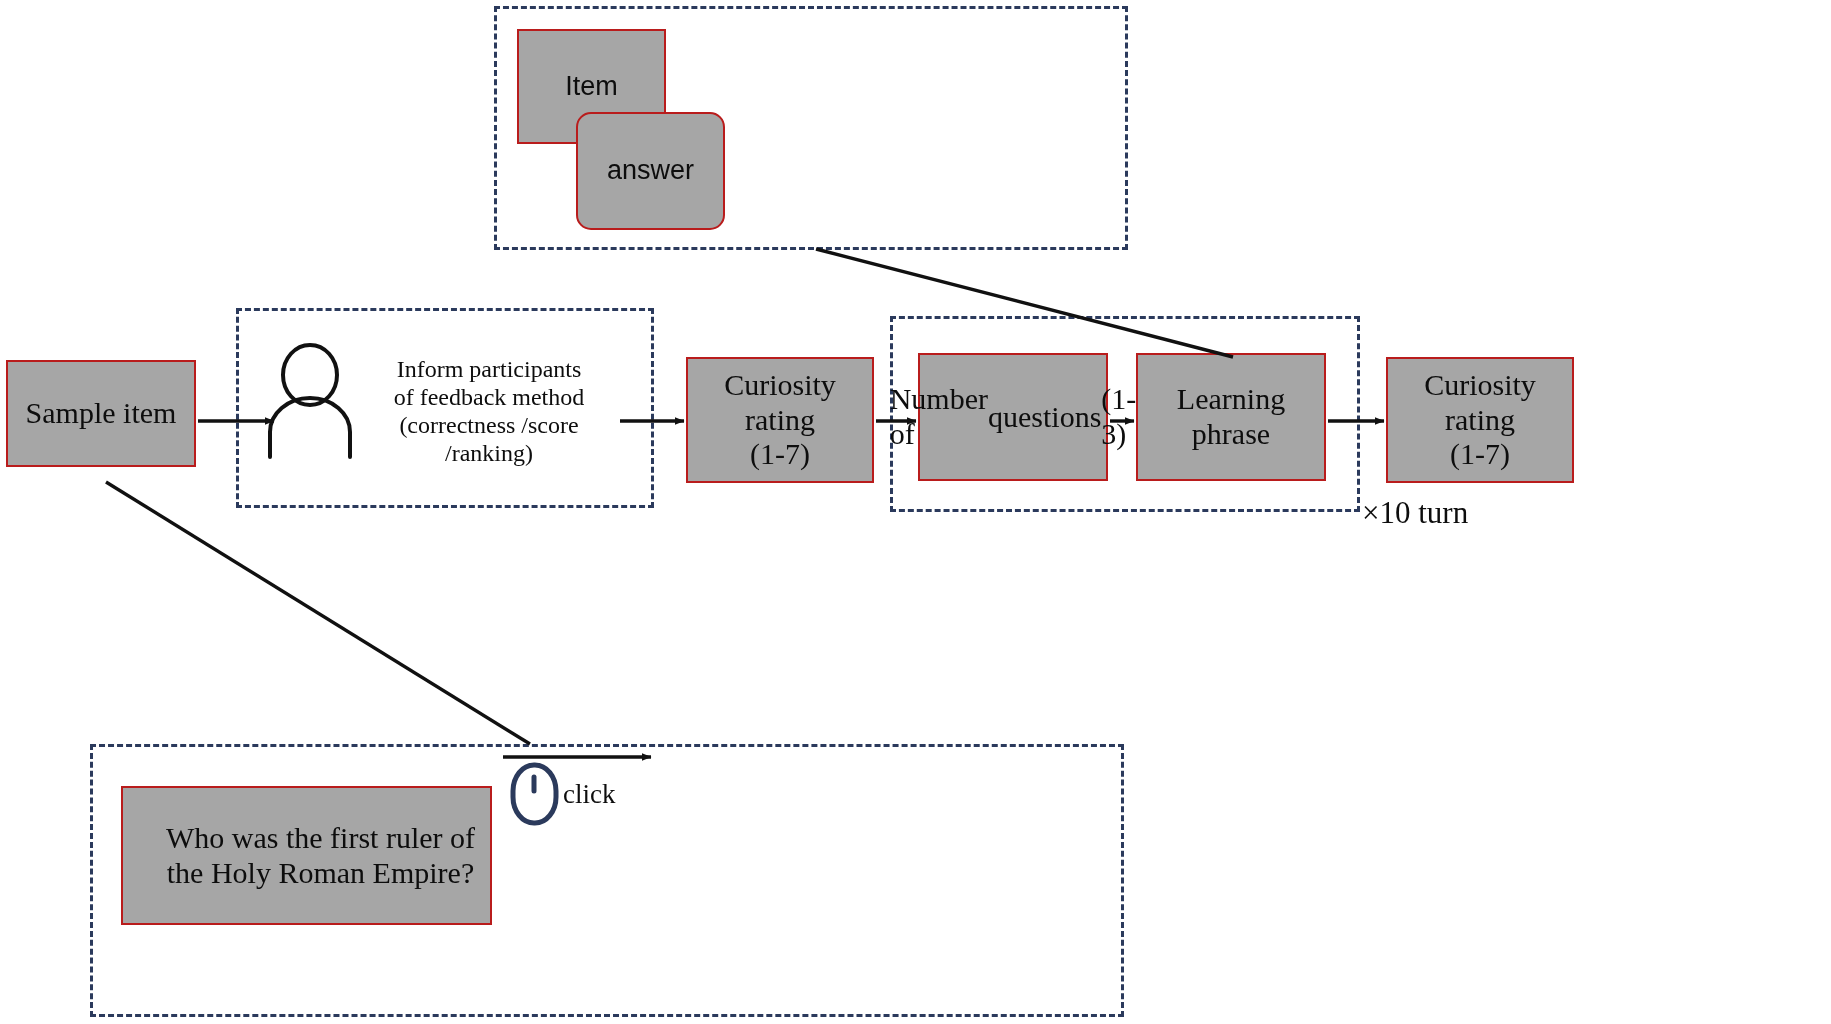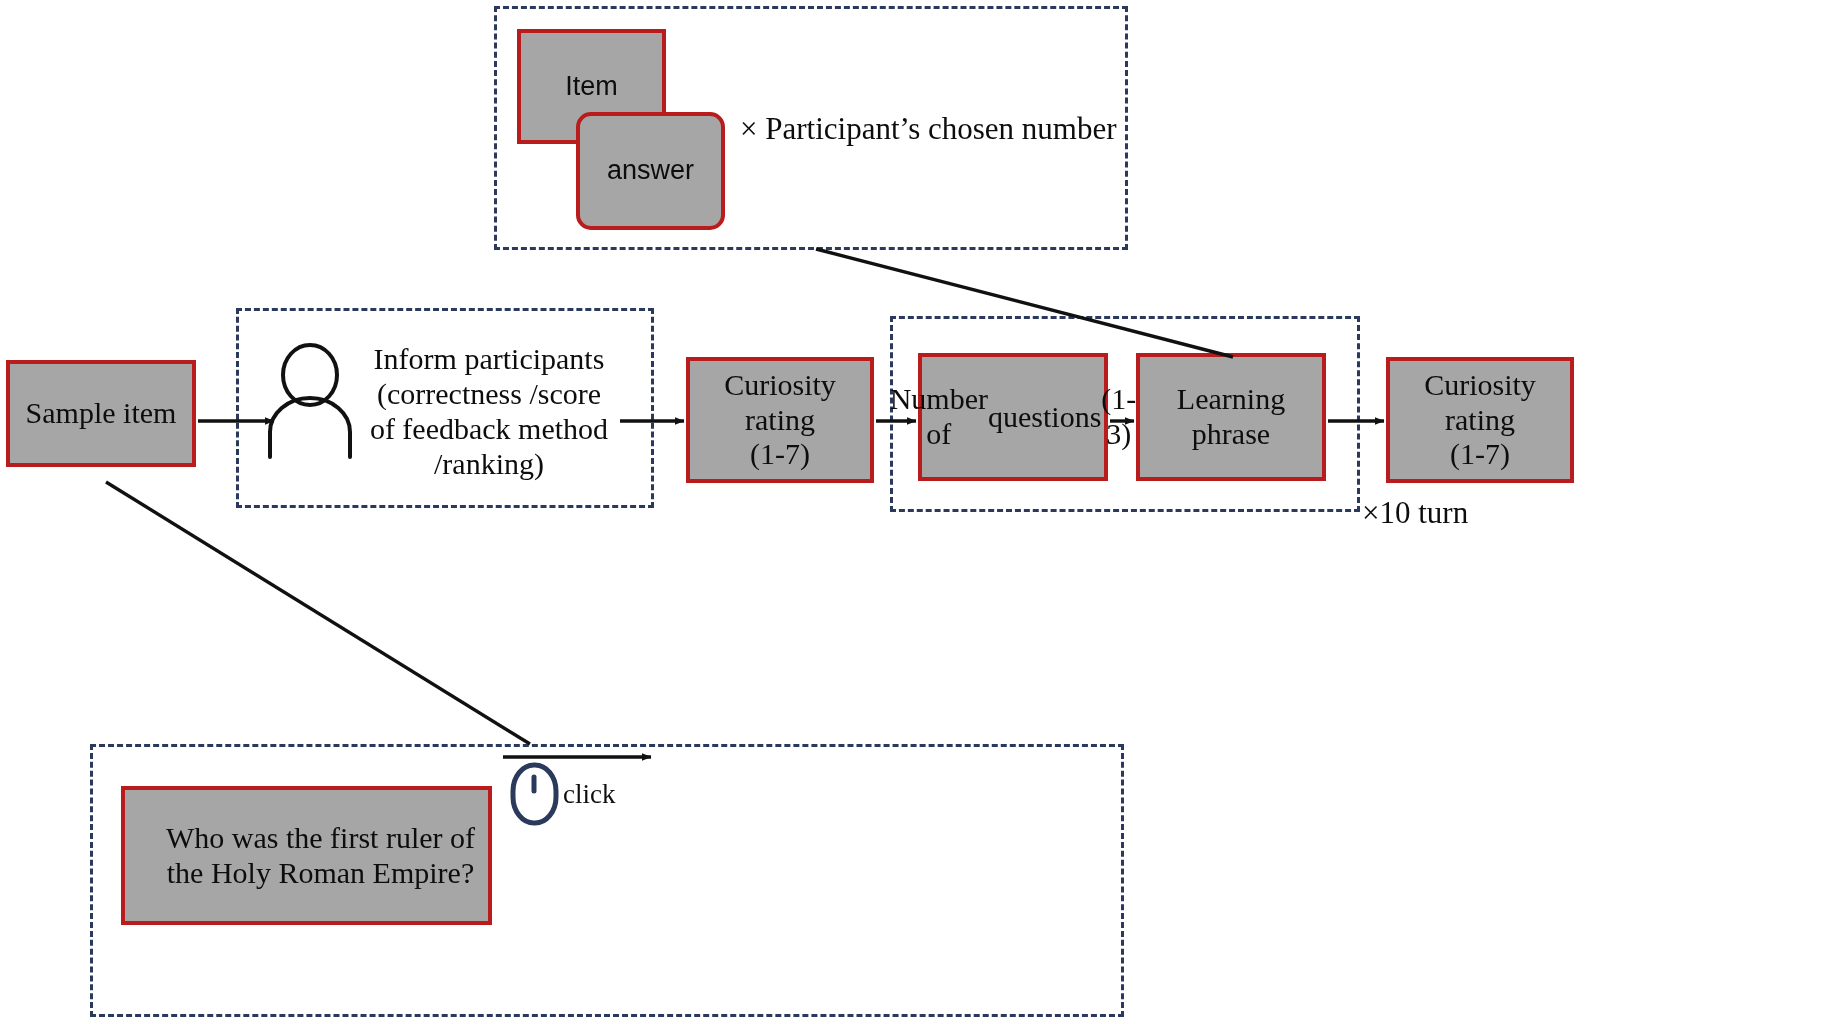--- a/index.html
+++ b/index.html
@@ -2,23 +2,23 @@
 <html><head>
 <meta charset="utf-8">
 <style>
   html,body{margin:0;padding:0;background:#ffffff;}
   body{width:1831px;height:1024px;overflow:hidden;
        font-family:"Liberation Serif","DejaVu Serif",serif;color:#0d0d0d;}
   #stage{position:relative;width:1831px;height:1024px;}
 
   
   .dashed{position:absolute;border:3px dashed #2b3a5c;box-sizing:border-box;}
-  .gbox{position:absolute;background:#a6a6a6;border:4px solid #b91c1c;
+  .gbox{position:absolute;background:#a6a6a6;border:2px solid #b91c1c;
         box-sizing:border-box;display:flex;align-items:center;
-        justify-content:center;text-align:center;line-height:1.16;}
+        justify-content:center;line-height:1.16;}
   .plain{position:absolute;display:flex;align-items:center;
          justify-content:center;text-align:center;line-height:1.16;}
   svg.ov{position:absolute;left:0;top:0;width:1831px;height:1024px;
          pointer-events:none;overflow:visible;}
   .sans{font-family:"Liberation Sans","DejaVu Sans",sans-serif;}
 </style>
 </head>
 <body>
 
 <div id="stage">
@@ -26,41 +26,38 @@
   <div class="dashed" style="left:494px;top:6px;width:634px;height:244px;"></div>
 
   <div class="gbox" style="left:517px;top:29px;width:149px;height:115px;font-size:27px;">
     <span class="sans">Item</span>
   </div>
 
   <div class="gbox" style="left:576px;top:112px;width:149px;height:118px;font-size:27px;border-radius:15px;">
     <span class="sans">answer</span>
   </div>
 
-  <div class="plain" style="left:740px;top:108px;width:380px;height:42px;justify-content:flex-start;font-size:31px;">
-    <span>× Participant’s chosen number</span>
-  </div>
 
   <div class="gbox" style="left:6px;top:360px;width:190px;height:107px;font-size:30px;">
     <span>Sample item</span>
   </div>
 
   <div class="dashed" style="left:236px;top:308px;width:418px;height:200px;"></div>
 
   <svg class="ov" aria-hidden="true">
     <g fill="none" stroke="#111111" stroke-width="4">
       <ellipse cx="310" cy="375" rx="27" ry="30"></ellipse>
       <path d="M270 457 v-25 a40 34 0 0 1 80 0 v25" stroke-linecap="round"></path>
     </g>
   </svg>
 
-  <div class="plain" style="left:358px;top:342px;width:262px;height:140px;flex-direction:column;font-size:30px;justify-content:center;">
+  <div class="plain" style="left:358px;top:342px;width:262px;height:140px;flex-direction:column;font-size:24px;justify-content:center;">
     <span>Inform participants</span>
+    <span>of feedback method</span>
     <span>(correctness /score</span>
-    <span>of feedback method</span>
     <span>/ranking)</span>
   </div>
 
   <div class="gbox" style="left:686px;top:357px;width:188px;height:126px;flex-direction:column;font-size:30px;">
     <span>Curiosity</span>
     <span>rating</span>
     <span>(1-7)</span>
   </div>
 
   <div class="dashed" style="left:890px;top:316px;width:470px;height:196px;"></div>

